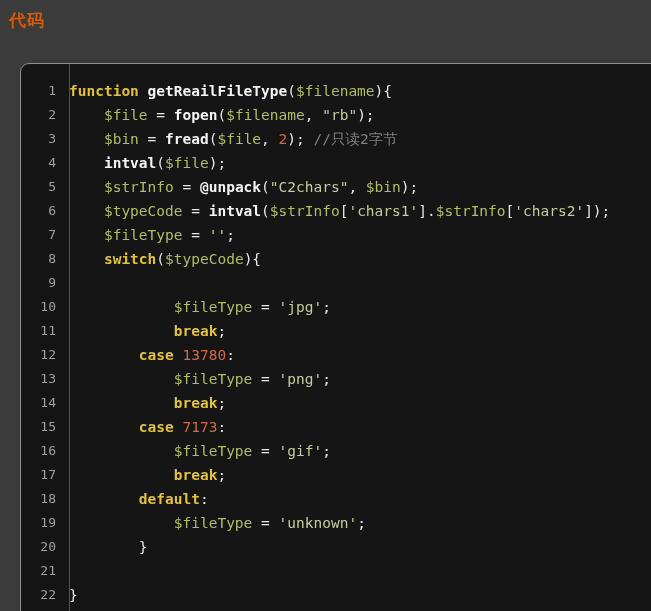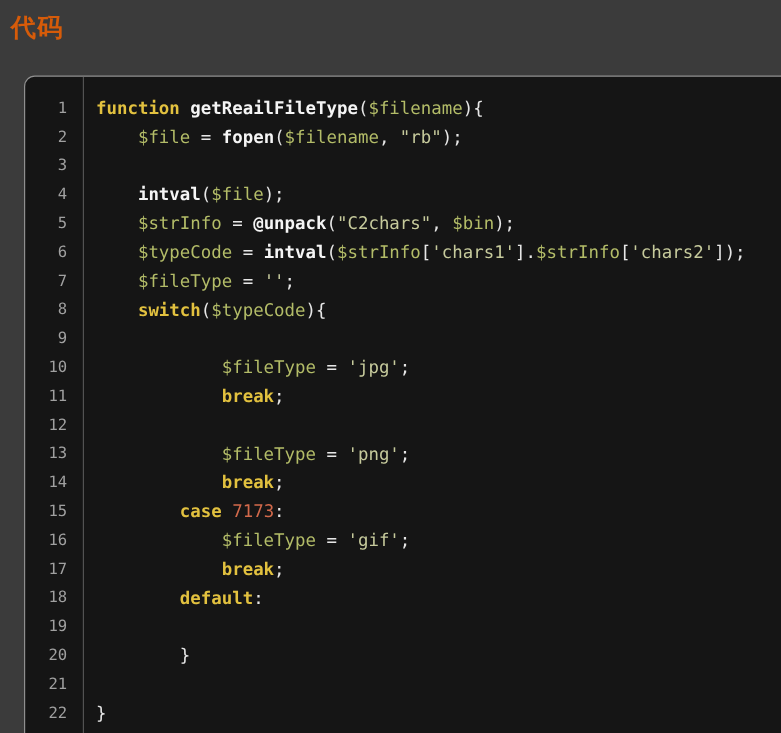--- a/index.html
+++ b/index.html
@@ -17,21 +17,21 @@
     height: 611px;
     background: #3b3b3b;
   }
   .header {
     position: absolute;
     top: 9px;
     left: 9px;
   }
   .header-title {
     color: #d65b09;
-    font-size: 21px;
+    font-size: 17px;
     font-weight: bold;
     letter-spacing: 1px;
   }
   .code-box {
     position: absolute;
     left: 20px;
     top: 63px;
     width: 660px;       
     height: 580px;      
     background: #151515;
@@ -63,21 +63,20 @@
   .ln {
     flex: 0 0 48px;
     box-sizing: border-box;
     padding-right: 13px;
     text-align: right;
     color: #a0a0a0;
     font-family: "DejaVu Sans Mono", "Liberation Mono", monospace;
     font-size: 13px;
   }
   .codetext {
-    padding-left: 11px;
     font-family: "DejaVu Sans Mono", "Liberation Mono", monospace;
     font-size: 14.5px;
     color: #e6e6e6;
     white-space: pre;
   }
   .tk-k { color: #e2c13f; font-weight: bold; }   
   .tk-v { color: #b3bc68; }                      
   .tk-f { color: #f5f5f5; font-weight: bold; }   
   .tk-p { color: #e6e6e6; }                      
   .tk-n { color: #d2694b; }                      
@@ -90,35 +89,35 @@
 <div class="stage">
   <div class="header">
     <span class="header-title">代码</span>
   </div>
 
   <div class="code-box">
     <div class="gutter-sep"></div>
     <div class="code-lines">
         <div class="line"><span class="ln">1</span><span class="codetext"><span class="tk-k">function</span><span class="tk-p"> </span><span class="tk-f">getReailFileType</span><span class="tk-p">(</span><span class="tk-v">$filename</span><span class="tk-p">){</span></span></div>
         <div class="line"><span class="ln">2</span><span class="codetext"><span class="tk-p">    </span><span class="tk-v">$file</span><span class="tk-p"> = </span><span class="tk-f">fopen</span><span class="tk-p">(</span><span class="tk-v">$filename</span><span class="tk-p">, </span><span class="tk-s">"rb"</span><span class="tk-p">);</span></span></div>
-        <div class="line"><span class="ln">3</span></div>
+        <div class="line"><span class="ln">3</span><span class="codetext"><span class="tk-p">    </span><span class="tk-v">$bin</span><span class="tk-p"> = </span><span class="tk-f">fread</span><span class="tk-p">(</span><span class="tk-v">$file</span><span class="tk-p">, </span><span class="tk-n">2</span><span class="tk-p">); </span><span class="tk-c">//只读2字节</span></span></div>
         <div class="line"><span class="ln">4</span><span class="codetext"><span class="tk-p">    </span><span class="tk-f">intval</span><span class="tk-p">(</span><span class="tk-v">$file</span><span class="tk-p">);</span></span></div>
         <div class="line"><span class="ln">5</span><span class="codetext"><span class="tk-p">    </span><span class="tk-v">$strInfo</span><span class="tk-p"> = </span><span class="tk-f">@unpack</span><span class="tk-p">(</span><span class="tk-s">"C2chars"</span><span class="tk-p">, </span><span class="tk-v">$bin</span><span class="tk-p">);</span></span></div>
         <div class="line"><span class="ln">6</span><span class="codetext"><span class="tk-p">    </span><span class="tk-v">$typeCode</span><span class="tk-p"> = </span><span class="tk-f">intval</span><span class="tk-p">(</span><span class="tk-v">$strInfo</span><span class="tk-p">[</span><span class="tk-s">'chars1'</span><span class="tk-p">].</span><span class="tk-v">$strInfo</span><span class="tk-p">[</span><span class="tk-s">'chars2'</span><span class="tk-p">]);</span></span></div>
         <div class="line"><span class="ln">7</span><span class="codetext"><span class="tk-p">    </span><span class="tk-v">$fileType</span><span class="tk-p"> = </span><span class="tk-s">''</span><span class="tk-p">;</span></span></div>
         <div class="line"><span class="ln">8</span><span class="codetext"><span class="tk-p">    </span><span class="tk-k">switch</span><span class="tk-p">(</span><span class="tk-v">$typeCode</span><span class="tk-p">){</span></span></div>
         <div class="line"><span class="ln">9</span></div>
         <div class="line"><span class="ln">10</span><span class="codetext"><span class="tk-p">            </span><span class="tk-v">$fileType</span><span class="tk-p"> = </span><span class="tk-s">'jpg'</span><span class="tk-p">;</span></span></div>
         <div class="line"><span class="ln">11</span><span class="codetext"><span class="tk-p">            </span><span class="tk-k">break</span><span class="tk-p">;</span></span></div>
-        <div class="line"><span class="ln">12</span></div>
+        <div class="line"><span class="ln">12</span><span class="codetext"><span class="tk-p">        </span><span class="tk-k">case</span><span class="tk-p"> </span><span class="tk-n">13780</span><span class="tk-p">:</span></span></div>
         <div class="line"><span class="ln">13</span><span class="codetext"><span class="tk-p">            </span><span class="tk-v">$fileType</span><span class="tk-p"> = </span><span class="tk-s">'png'</span><span class="tk-p">;</span></span></div>
         <div class="line"><span class="ln">14</span><span class="codetext"><span class="tk-p">            </span><span class="tk-k">break</span><span class="tk-p">;</span></span></div>
         <div class="line"><span class="ln">15</span><span class="codetext"><span class="tk-p">        </span><span class="tk-k">case</span><span class="tk-p"> </span><span class="tk-n">7173</span><span class="tk-p">:</span></span></div>
         <div class="line"><span class="ln">16</span><span class="codetext"><span class="tk-p">            </span><span class="tk-v">$fileType</span><span class="tk-p"> = </span><span class="tk-s">'gif'</span><span class="tk-p">;</span></span></div>
         <div class="line"><span class="ln">17</span><span class="codetext"><span class="tk-p">            </span><span class="tk-k">break</span><span class="tk-p">;</span></span></div>
         <div class="line"><span class="ln">18</span><span class="codetext"><span class="tk-p">        </span><span class="tk-k">default</span><span class="tk-p">:</span></span></div>
-        <div class="line"><span class="ln">19</span></div>
+        <div class="line"><span class="ln">19</span><span class="codetext"><span class="tk-p">            </span><span class="tk-v">$fileType</span><span class="tk-p"> = </span><span class="tk-s">'unknown'</span><span class="tk-p">;</span></span></div>
         <div class="line"><span class="ln">20</span><span class="codetext"><span class="tk-p">        </span><span class="tk-p">}</span></span></div>
         <div class="line"><span class="ln">21</span></div>
         <div class="line"><span class="ln">22</span><span class="codetext"><span class="tk-p">}</span></span></div>
       </div>
   </div>
 </div>
 
 </body></html>

